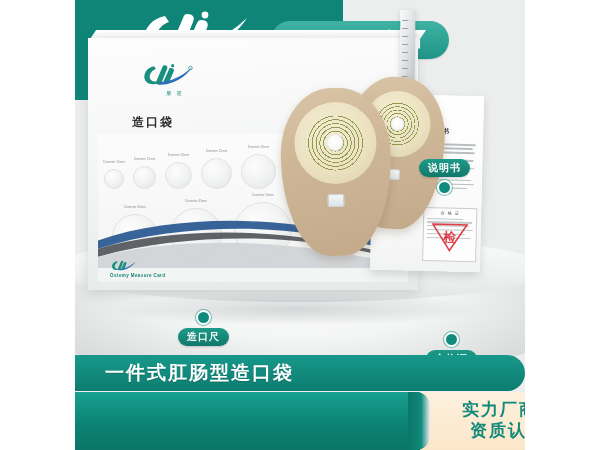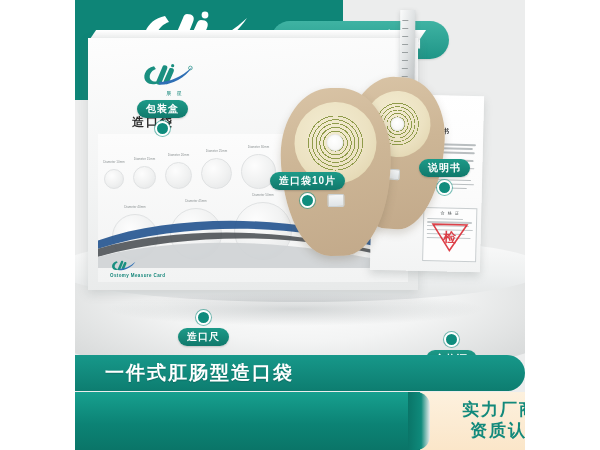--- a/index.html
+++ b/index.html
@@ -416,29 +416,21 @@
     </div>
 
     <div class="pouch pouch-front">
       <div class="wafer" style="left:14px;top:14px;width:82px;height:82px;"></div>
       <div class="rings" style="left:27px;top:27px;width:56px;height:56px;
         background:repeating-radial-gradient(circle at 50% 50%,#8f9b4a 0 .9px,rgba(143,155,74,0) .9px 3.8px);"></div>
       <div class="hole" style="left:46px;top:46px;width:17px;height:17px;"></div>
       <div class="tag" style="left:46px;top:106px;width:15px;height:11px;"></div>
     </div>
 
-    <div class="callout" style="left:62px;top:100px;">
-      <div class="pill">包装盒</div>
-      <div class="dot"></div>
-    </div>
-
-    <div class="callout" style="left:195px;top:172px;">
-      <div class="pill">造口袋10片</div>
-      <div class="dot"></div>
-    </div>
+
 
     <div class="callout" style="left:344px;top:159px;">
       <div class="pill">说明书</div>
       <div class="dot"></div>
     </div>
 
     <div class="callout up" style="left:103px;top:310px;">
       <div class="pill">造口尺</div>
       <div class="dot"></div>
     </div>

